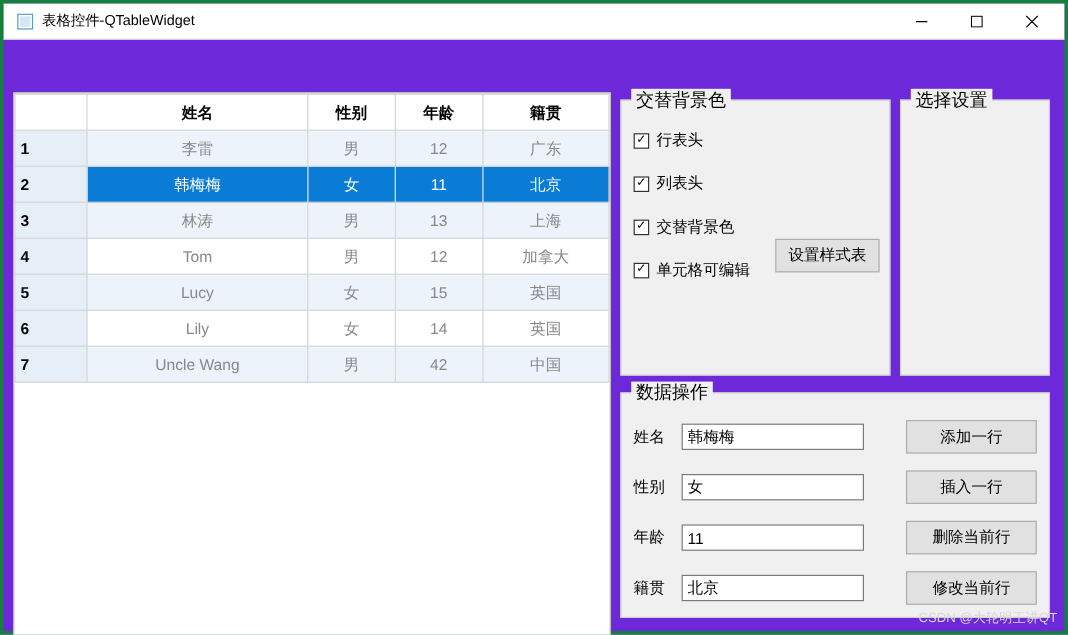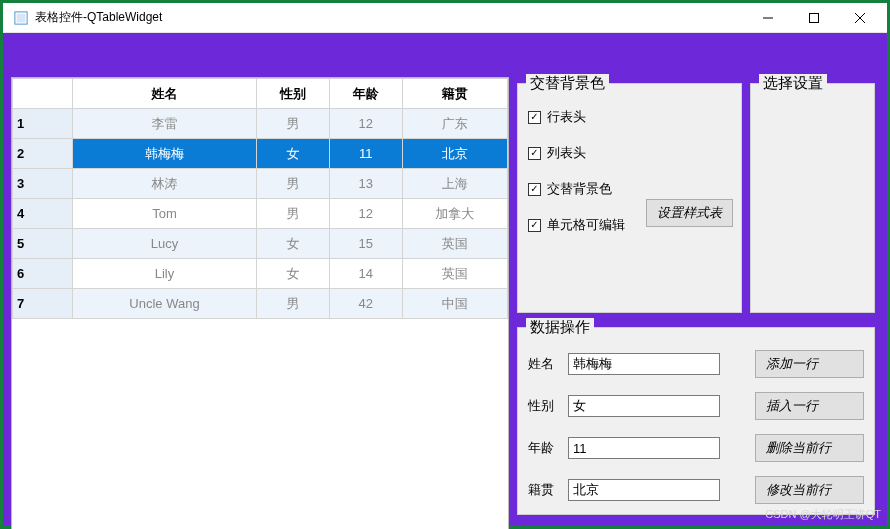--- a/index.html
+++ b/index.html
@@ -32,21 +32,21 @@
   .selection  { width:125px; height:230px; }
   .dataop     { width:358px; }
 
   .chk-col { display:flex; flex-direction:column; gap:18px; padding-top:16px; }
   .chkrow, .radrow { display:flex; align-items:center; gap:6px; cursor:pointer; }
   .chkbox { width:13px; height:13px; border:1px solid #333; background:#fff; display:flex; align-items:center; justify-content:center; font-size:10px; line-height:1; }
   .radiodot { width:13px; height:13px; border:1px solid #333; border-radius:50%; background:#fff; display:flex; align-items:center; justify-content:center; }
   .radiodot.inner::after { content:""; width:7px; height:7px; background:#000; border-radius:50%; display:block; }
   .radio-col { display:flex; flex-direction:column; gap:50px; padding-top:40px; }
 
-  .btn { border:1px solid #adadad; background:#e1e1e1; padding:4px 10px; cursor:pointer; min-width:74px; text-align:left;font-style:italic; }
+  .btn { border:1px solid #adadad; background:#e1e1e1; padding:4px 10px; cursor:pointer; min-width:74px; text-align:center; }
   .style-btn-pos { position:absolute; right:8px; top:115px; }
 
   .fields { display:flex; flex-direction:column; gap:14px; padding-top:14px; }
   .fieldrow { display:flex; align-items:center; gap:6px; }
   .fieldrow .lbl { width:34px; }
   .fieldrow input { width:152px; height:22px; border:1px solid #7a7a7a; padding:0 4px; background:#fff; }
   .fieldrow .btn { margin-left:auto; width:109px; }
 
   .watermark { position:absolute; right:6px; bottom:4px; color:#d7d7d7; font-size:11px; pointer-events:none; }
 </style>

